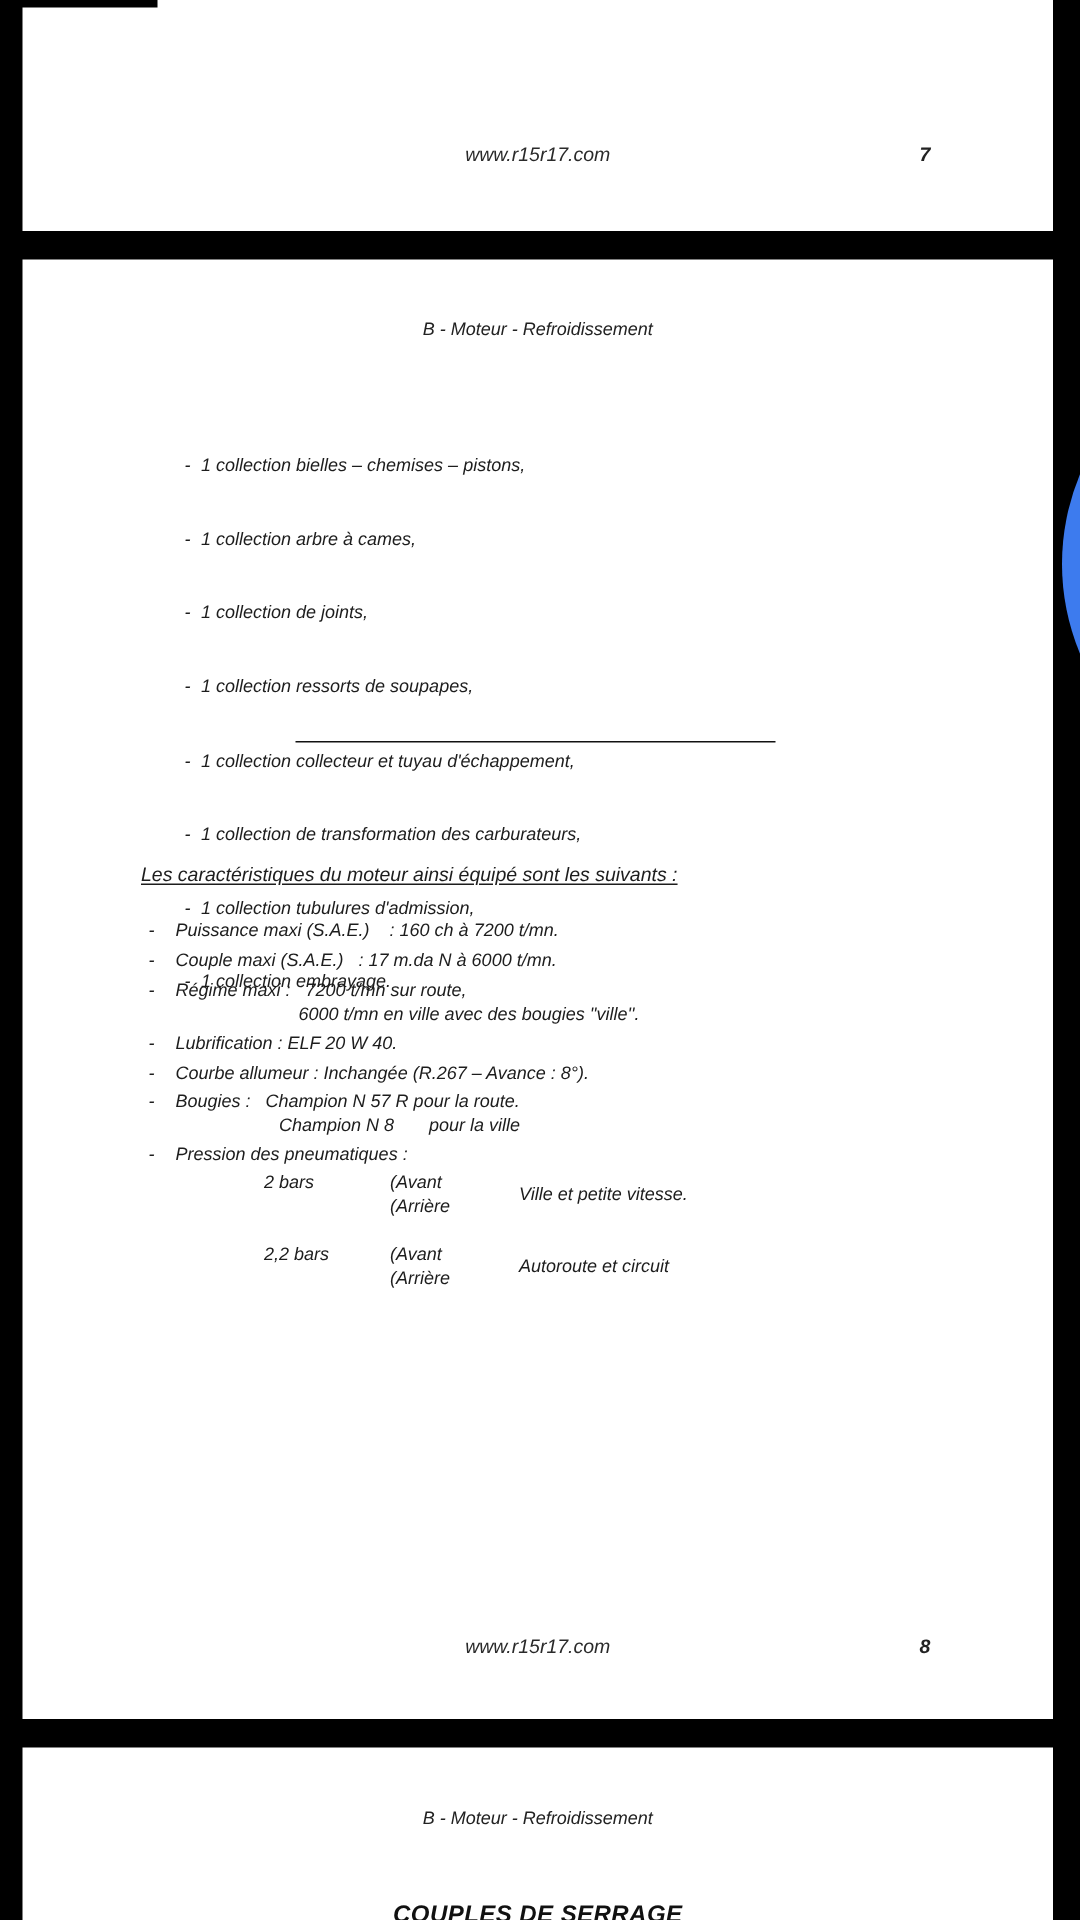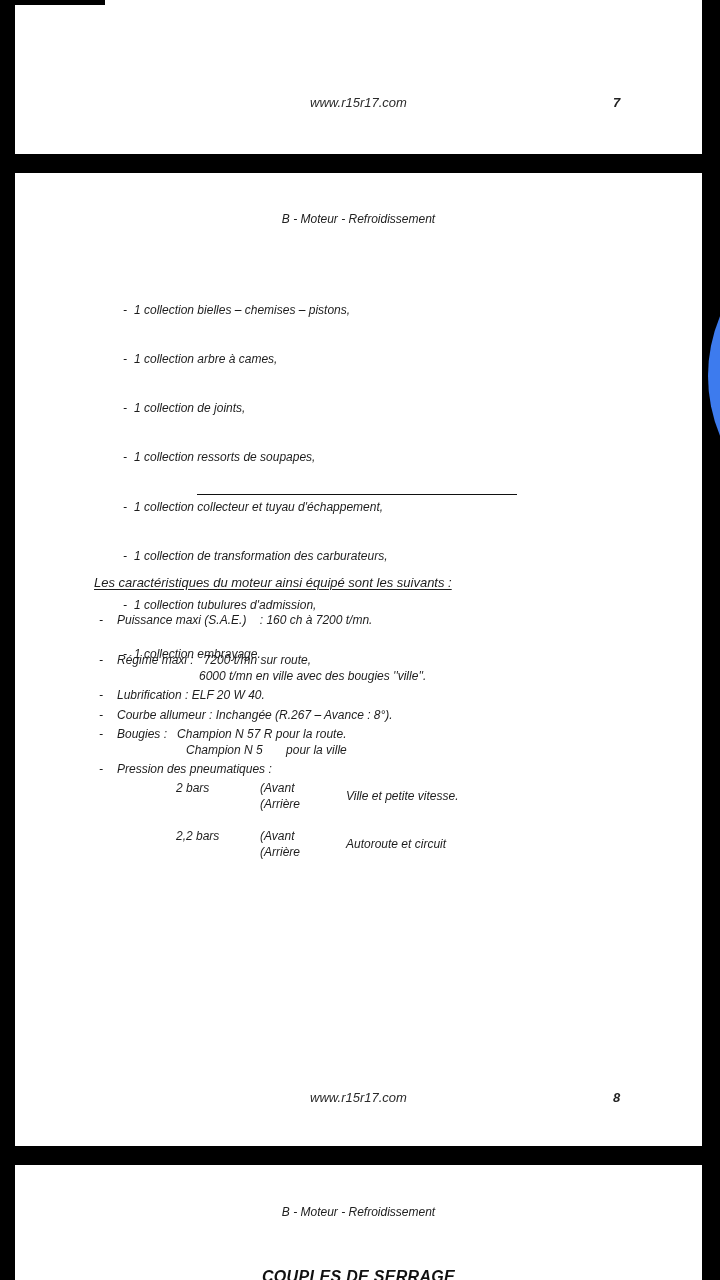--- a/index.html
+++ b/index.html
@@ -71,26 +71,27 @@
       <div class="kit-item"><span class="dash">-</span><span>1 collection de transformation des carburateurs,</span></div>
       <div class="kit-item"><span class="dash">-</span><span>1 collection tubulures d'admission,</span></div>
       <div class="kit-item"><span class="dash">-</span><span>1 collection embrayage.</span></div>
     </div>
 
     <div class="divider"></div>
 
     <div class="char-heading">Les caractéristiques du moteur ainsi équipé sont les suivants :</div>
 
     <div class="spec-row" style="top:440px"><span class="dash">-</span><span>Puissance maxi (S.A.E.)    : 160 ch à 7200 t/mn.</span></div>
+    <div class="spec-row" style="top:460px"><span class="dash">-</span><span>Couple maxi (S.A.E.)   : 17 m.da N à 6000 t/mn.</span></div>
     <div class="spec-row" style="top:480px"><span class="dash">-</span><span>Régime maxi :   7200 t/mn sur route,</span></div>
     <div class="spec-cont" style="left:184px;top:496px">6000 t/mn en ville avec des bougies ''ville''.</div>
     <div class="spec-row" style="top:515px"><span class="dash">-</span><span>Lubrification : ELF 20 W 40.</span></div>
     <div class="spec-row" style="top:535px"><span class="dash">-</span><span>Courbe allumeur : Inchangée (R.267 – Avance : 8°).</span></div>
     <div class="spec-row" style="top:554px"><span class="dash">-</span><span>Bougies :   Champion N 57 R pour la route.</span></div>
-    <div class="spec-cont" style="left:171px;top:570px">Champion N 5       pour la ville</div>
+    <div class="spec-cont" style="left:171px;top:570px">Champion N 8       pour la ville</div>
     <div class="spec-row" style="top:589px"><span class="dash">-</span><span>Pression des pneumatiques :</span></div>
 
     <span class="pp" style="left:161px;top:608px">2 bars</span>
     <span class="pp" style="left:245px;top:608px">(Avant</span>
     <span class="pp" style="left:245px;top:624px">(Arrière</span>
     <span class="pp" style="left:331px;top:616px">Ville et petite vitesse.</span>
 
     <span class="pp" style="left:161px;top:656px">2,2 bars</span>
     <span class="pp" style="left:245px;top:656px">(Avant</span>
     <span class="pp" style="left:245px;top:672px">(Arrière</span>

